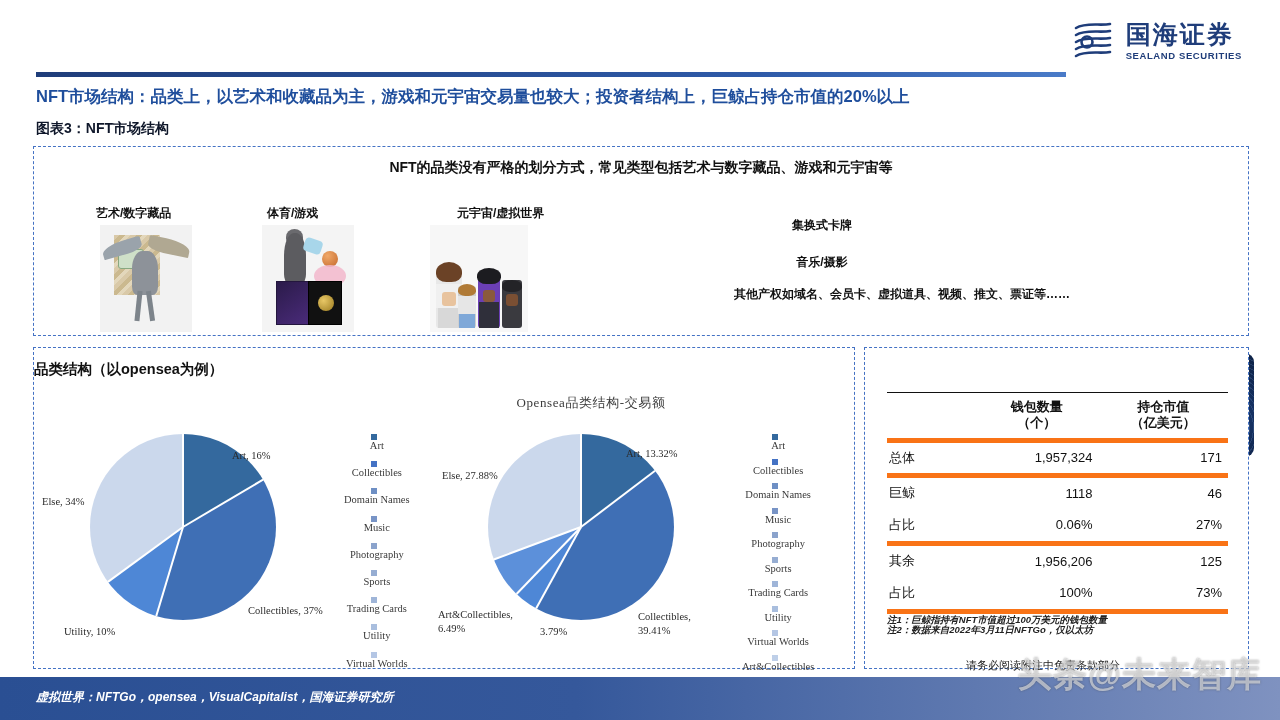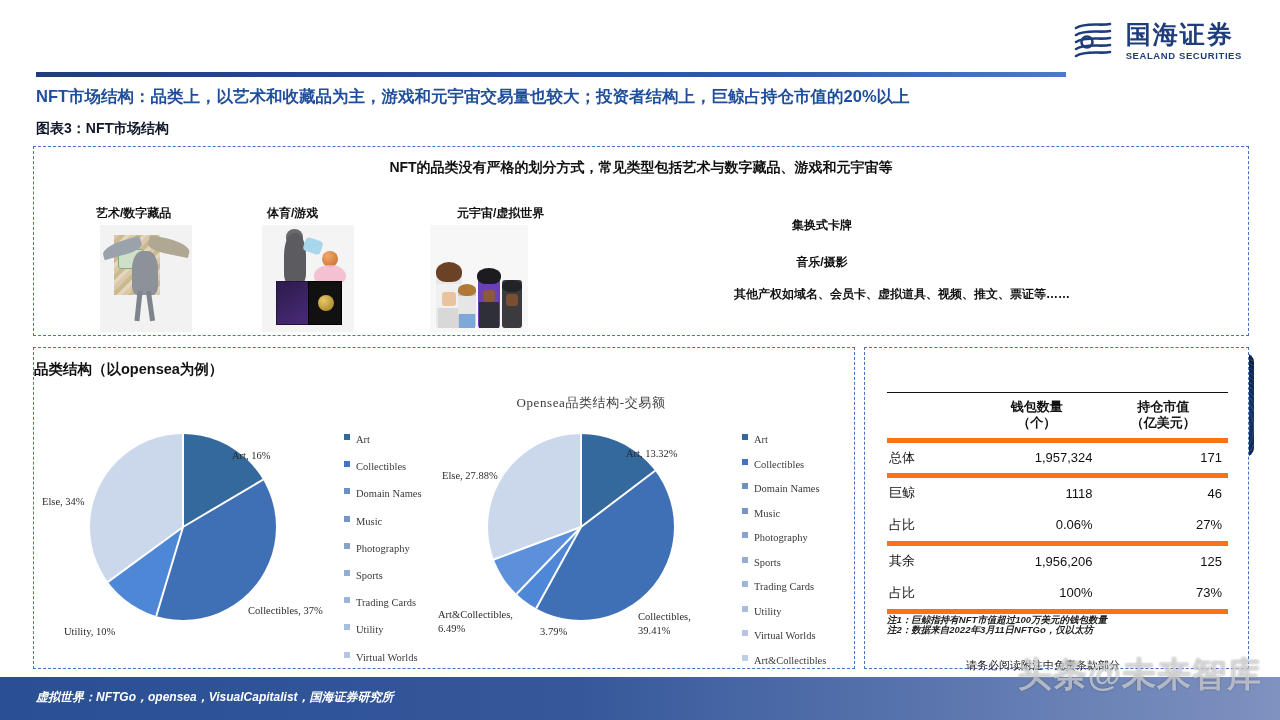--- a/index.html
+++ b/index.html
@@ -195,21 +195,21 @@
   .pie-2 { left:42px; top:48px; width:186px; height:186px; }
   .pie-label {
     position:absolute; font-family:"Liberation Serif", serif; font-size:10.5px; color:#2b2b2b;
     white-space:nowrap;
   }
   .pie-label.wrap { white-space:normal; width:76px; text-align:center; line-height:1.35; }
 
   .legend { position:absolute; top:48px; }
   .legend-1 { left: 300px; }
   .legend-2 { left: 296px; }
-  .legend-item { display:flex; align-items:flex-start; height:27.2px; }
+  .legend-item { display:flex; align-items:center; height:27.2px;flex-direction:column; }
   .legend-2 .legend-item { height: 24.5px; }
   .legend-sw { width:6px; height:6px; margin-right:6px; flex:0 0 6px; }
   .legend-tx { font-family:"Liberation Serif", serif; font-size:10.5px; color:#3a3a3a; white-space:nowrap; }
 
   
   .tbl { position:absolute; left:22px; top:44px; width:341px; border-collapse:collapse; }
   .tbl th, .tbl td { font-size:13px; color:#111; padding:6px 2px; }
   .tbl thead th { font-weight:bold; text-align:center; line-height:1.25; }
   .tbl thead th.c0 { width:88px; }
   .tbl .hdr-top td { border-top:1.4px solid #111; height:0; padding:0; }

